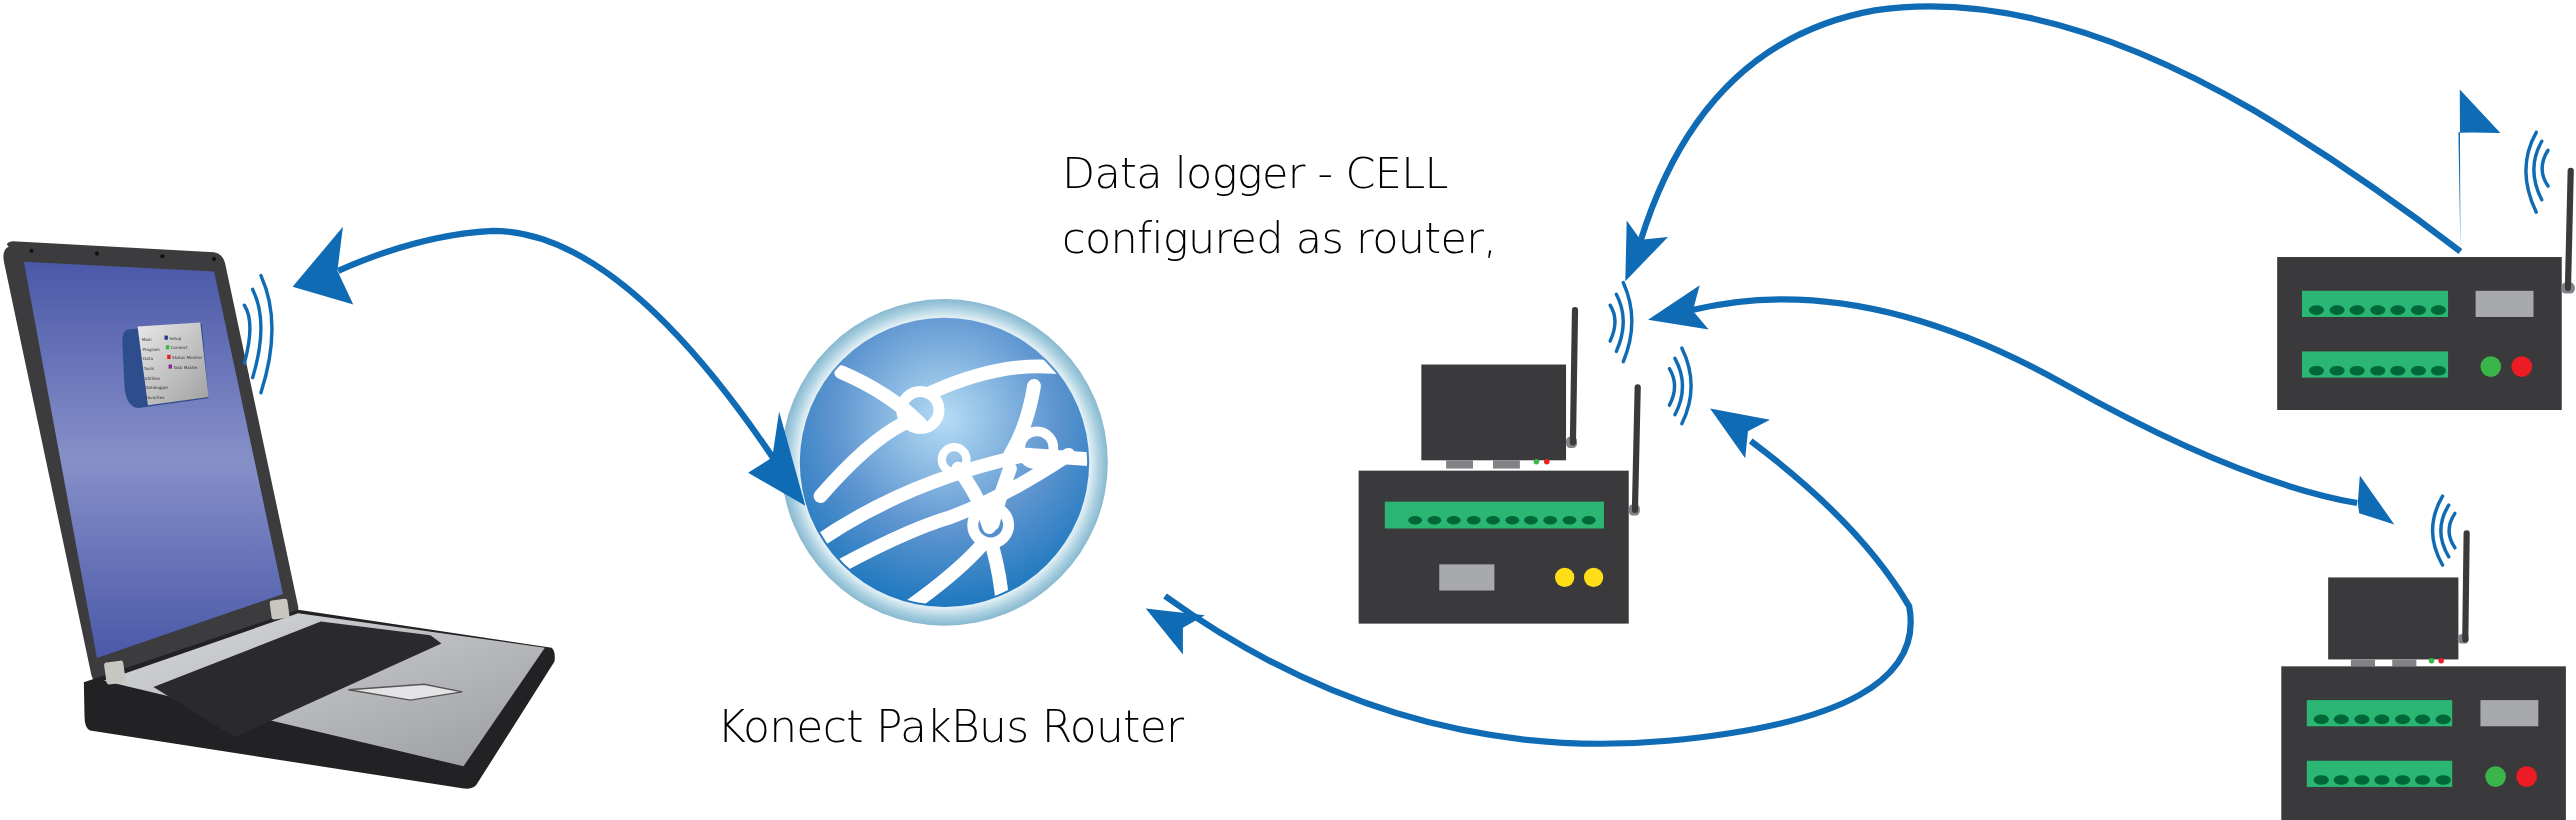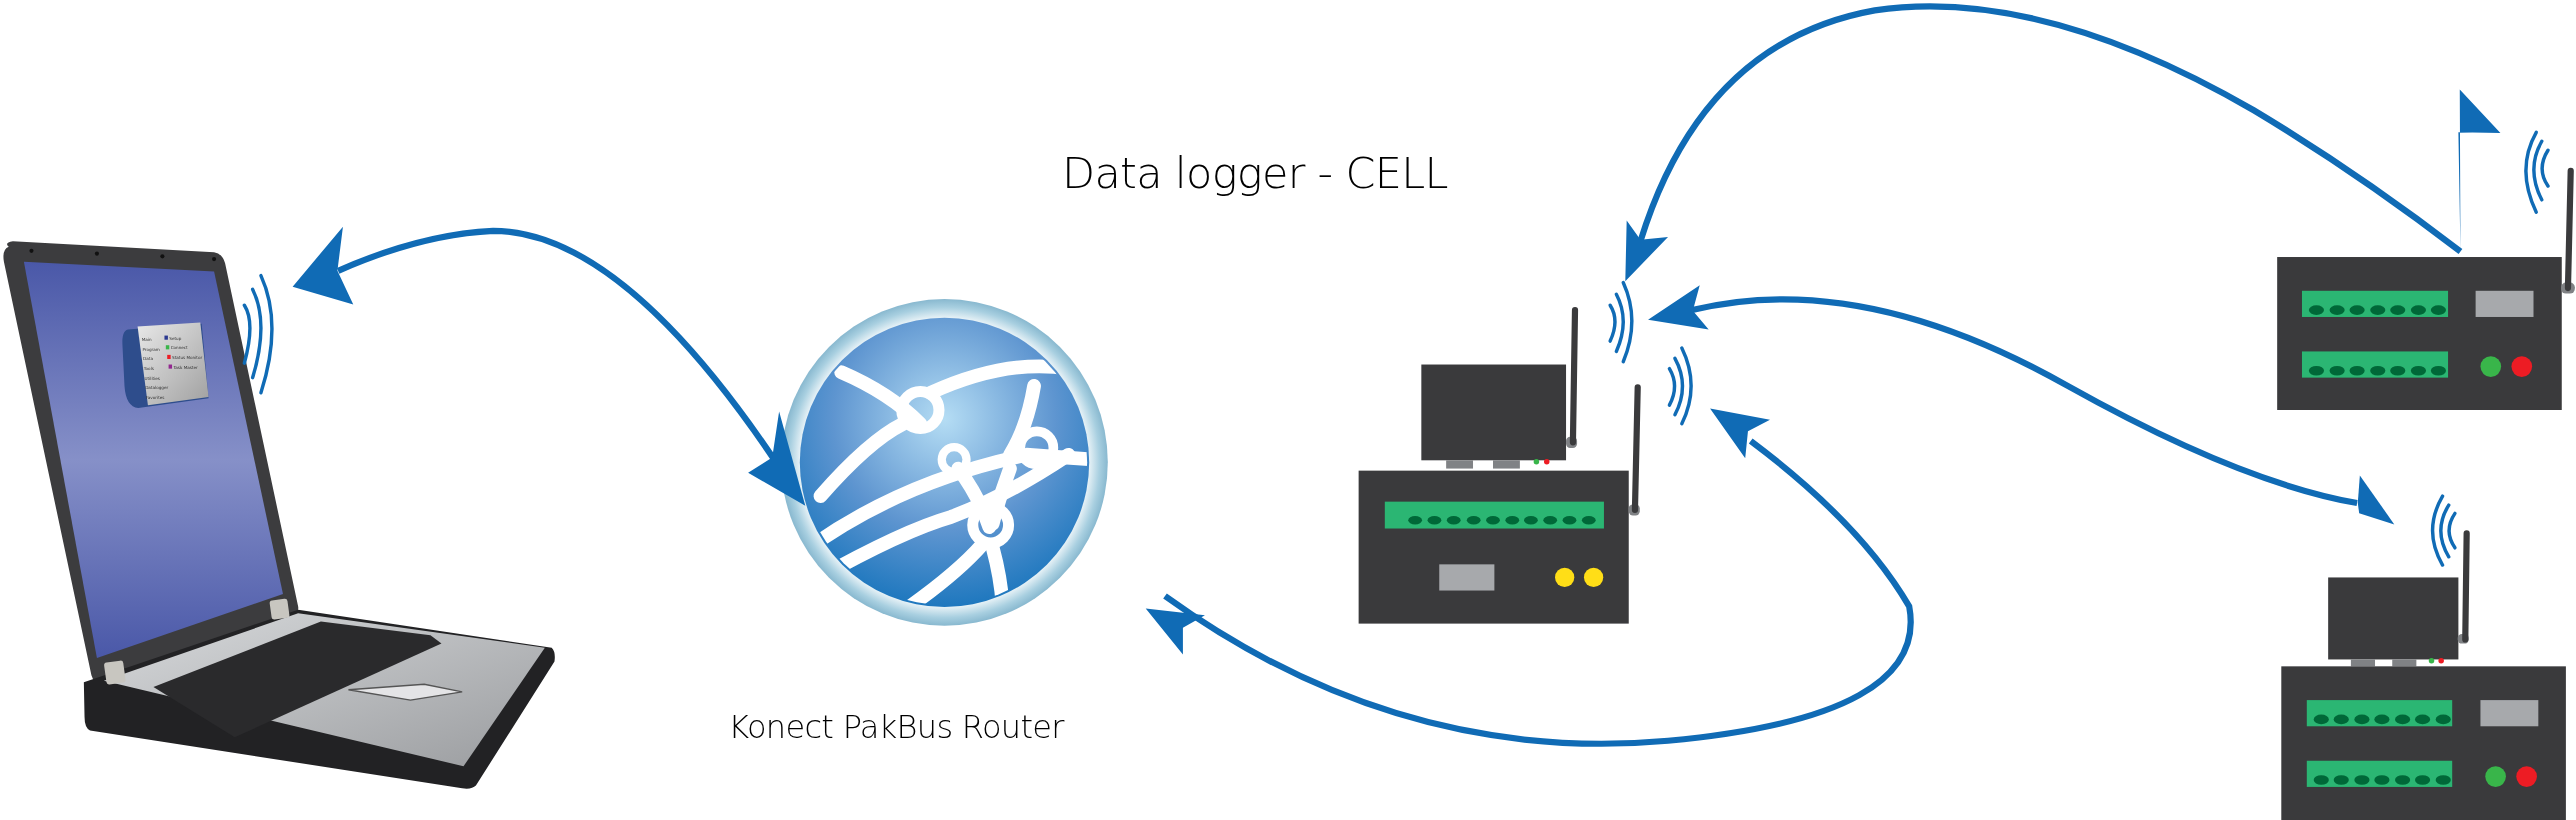--- a/index.html
+++ b/index.html
@@ -1,21 +1,21 @@
 <!DOCTYPE html>
 <html style="font-size:11px"><head>
 <meta charset="utf-8">
 <style>
   html, body { margin: 0; padding: 0; background: #ffffff; }
   body { width: 2576px; height: 820px; position: relative; overflow: hidden; font-family: "DejaVu Sans", sans-serif; }
   #stage { position: absolute; left: 0; top: 0; width: 2576px; height: 820px; }
   .label { position: absolute; color: #000; font-family: "DejaVu Sans", sans-serif; font-weight: 300; text-align: center; white-space: nowrap; }
   #cell-label { left: 1062px; top: 141px; width: 345px; font-size: 43px; line-height: 65px; letter-spacing: -0.7px; }
   #cell-label div { display: block; }
-  #router-label { left: 717px; top: 696px; width: 358px; font-size: 32px; line-height: 62px; letter-spacing: -0.7px; text-align: center; }
+  #router-label { left: 717px; top: 696px; width: 358px; font-size: 44px; line-height: 62px; letter-spacing: -0.7px; text-align: center; }
   .app-text { font-family: "DejaVu Sans", sans-serif; font-size: 6px; fill: #333; }
 </style>
 </head>
 <body>
 
 <div id="stage">
 <svg width="2576" height="820" viewBox="0 0 3737 1190" xmlns="http://www.w3.org/2000/svg">
   <defs>
     <radialGradient id="globeGrad" cx="0.5" cy="0.35" r="0.7">
       <stop offset="0" stop-color="#B5DDF4"></stop>
@@ -245,16 +245,17 @@
     <polygon points="2358,408 2360,320 2380,348 2420,344"></polygon>
     <polygon points="3628,193 3567,192 3570,365 3569,130"></polygon>
 
     <polygon points="2391,464 2466,414 2456,451 2479,478"></polygon>
     <polygon points="3474,761 3423,745 3421,730 3424,690"></polygon>
   </g>
 </svg>
 
   <div id="cell-label" class="label">
     <div>Data logger - CELL</div>
+    <div>configured as router,</div>
   </div>
   <div id="router-label" class="label">Konect PakBus Router</div>
 </div>
 
 
 </body></html>

